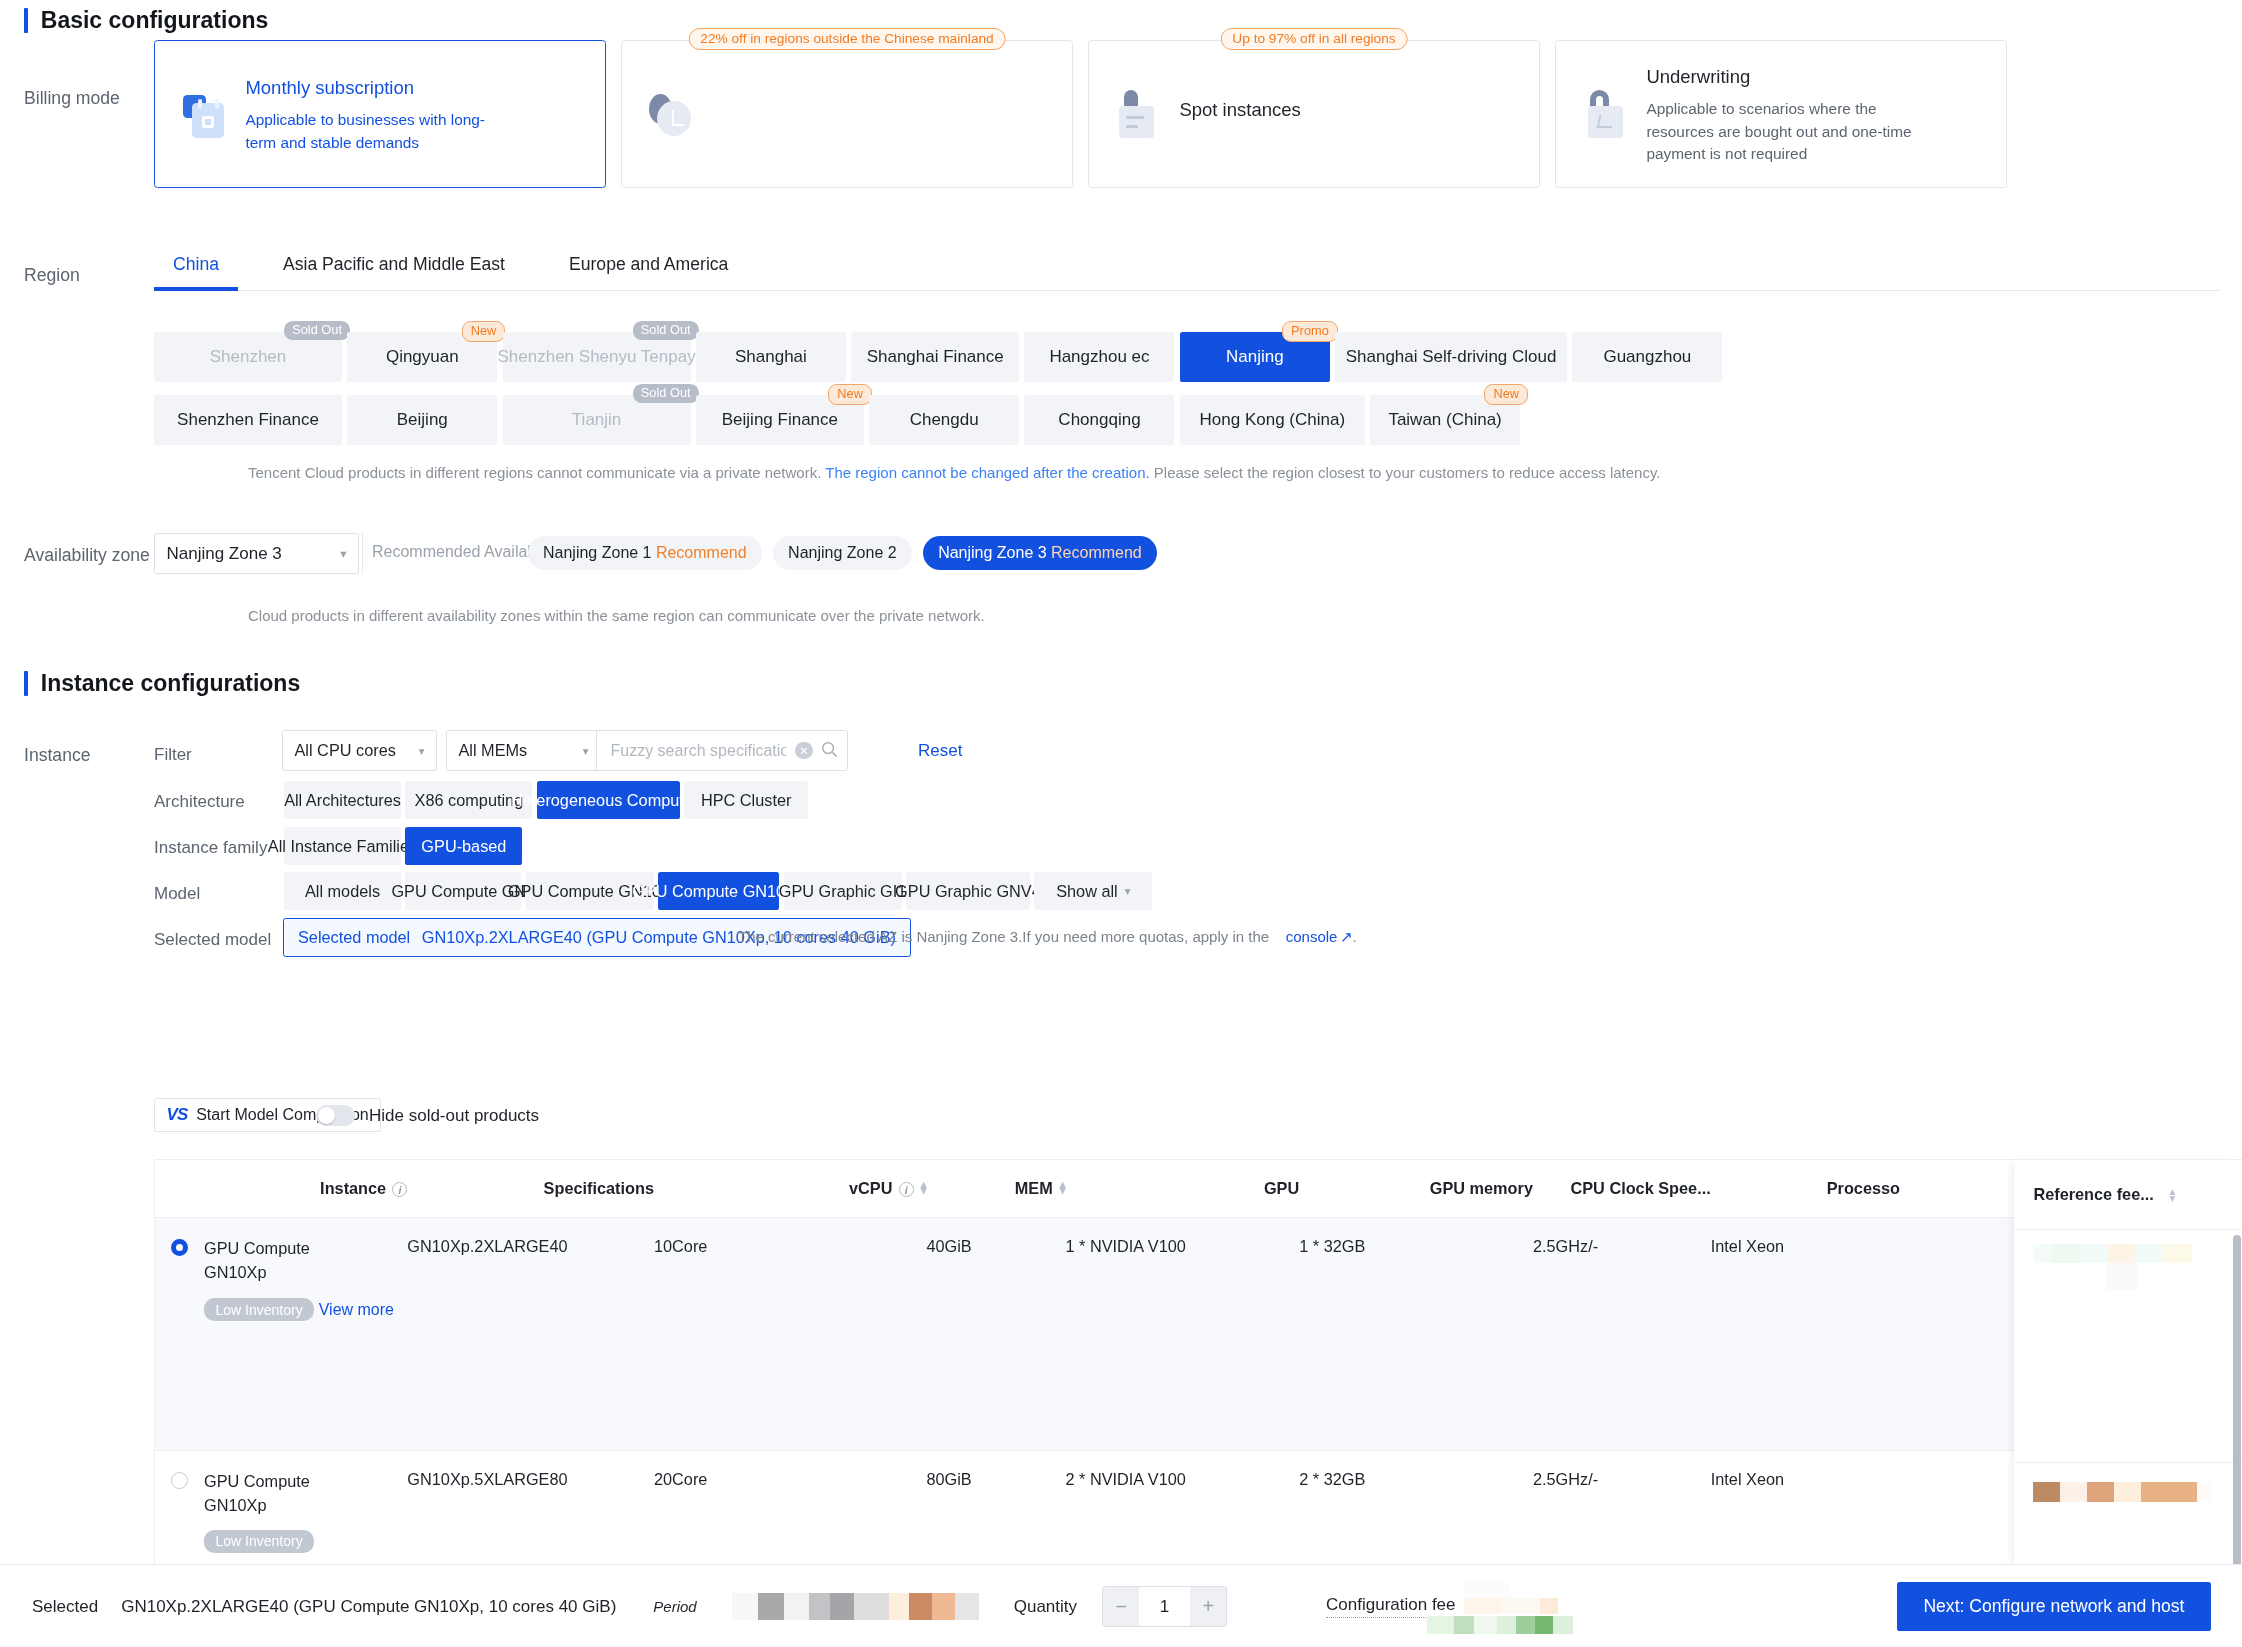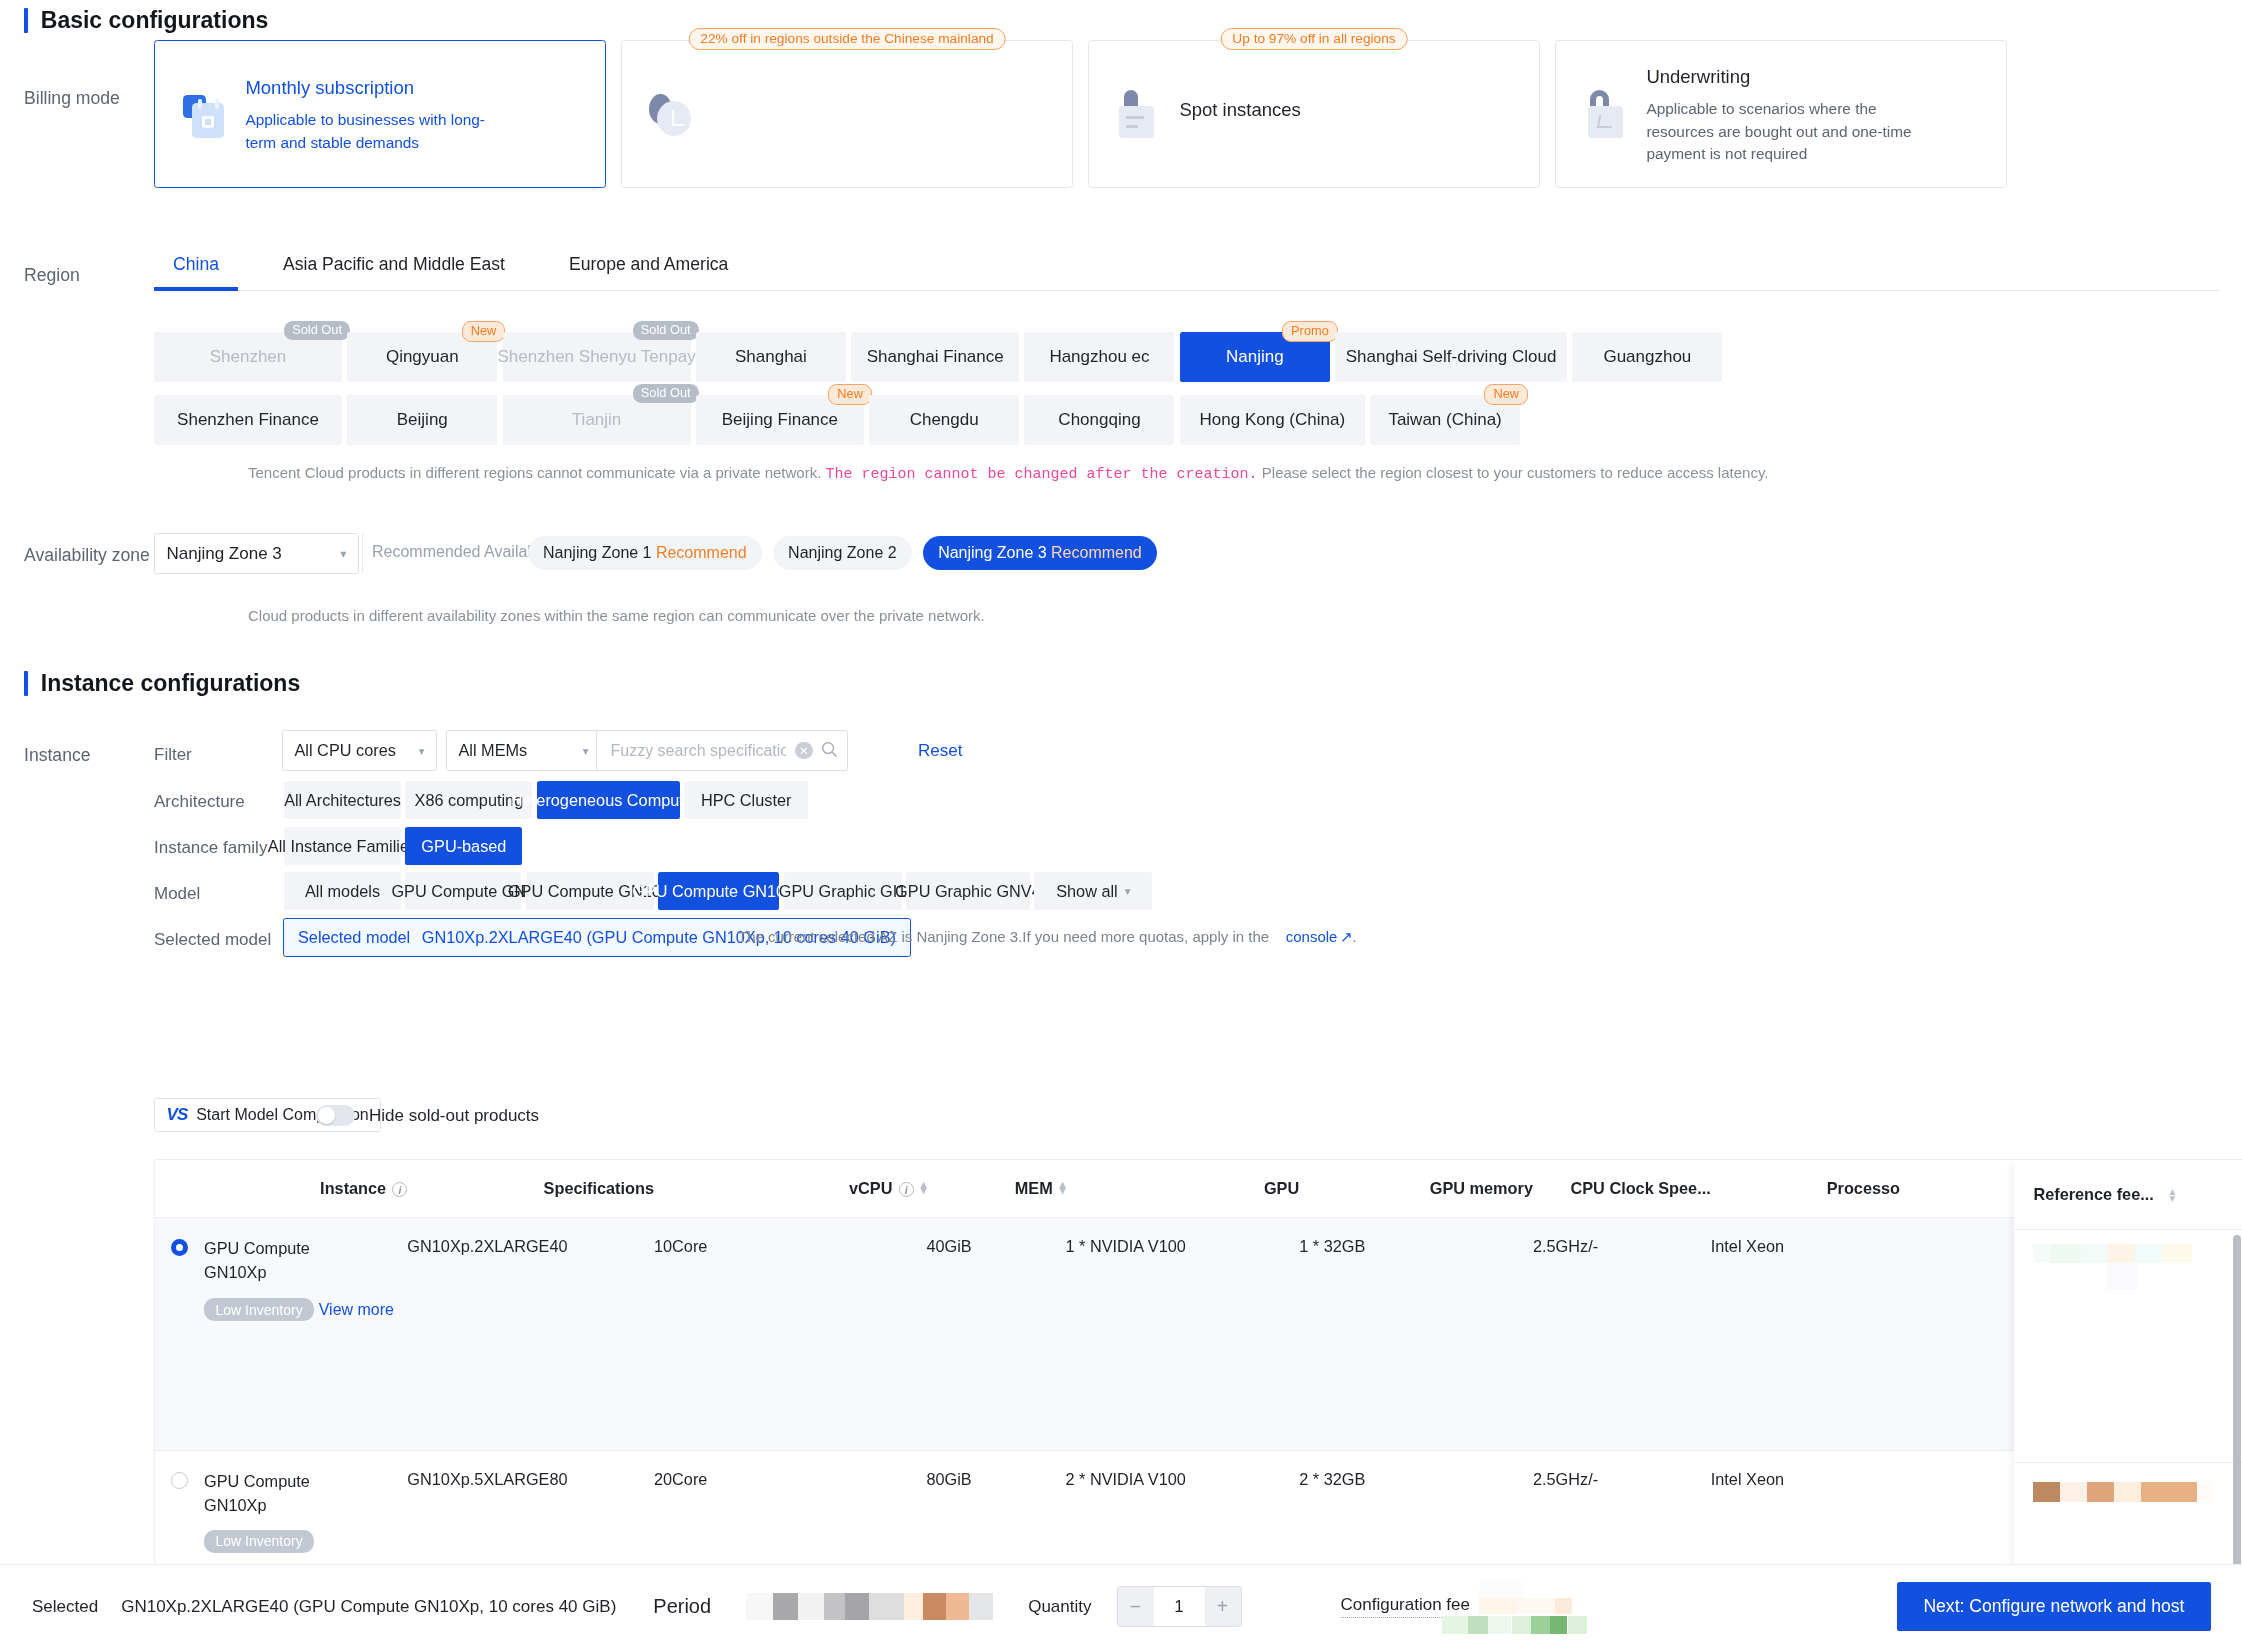--- a/index.html
+++ b/index.html
@@ -69,21 +69,21 @@
   .chip .badge {
     position:absolute; top:-11.5px; right:-8px; font-size:12.8px;
     padding:1.8px 8px; border-radius:8.8px; line-height:1.25; white-space:nowrap;
   }
   .chip .badge.soldout { background:#b6bcc8; color:#fff; }
   .chip .badge.new, .chip .badge.promo {
     background:#fde9d7; border:0.9px solid #f2a468; color:#f07c24;
   }
 
   .note { font-size:15px; color:#8a9199; }
-  .note .warn { color:#ec4899;font-family:Liberation Mono, monospace; }
+  .note .warn { color:#3b82f6; }
 
   
   .select {
     width:205px; height:41px; border:0.9px solid #dcdfe6; border-radius:2.6px; background:#fff;
     display:flex; align-items:center; padding:0 11.5px; font-size:17px; color:#1f2329;
     justify-content:space-between; cursor:pointer;
   }
   .select .caret { color:#9aa3ad; font-size:12.4px; }
 
   .az-chip {
@@ -568,21 +568,21 @@
       </div>
     </div>
   </div>
 
   <div class="scroll-track"></div>
 
   <div class="bottombar">
     <span style="font-size:17px;color:#1f2329;">Selected</span>
     <span style="font-size:17px;margin-left:23px;">GN10Xp.2XLARGE40 (GPU Compute GN10Xp, 10 cores 40 GiB)</span>
 
-    <span style="font-size:20px;margin-left:37px;">Period</span>
+    <span style="font-size:15px;margin-left:37px;font-style:italic;">Period</span>
     <span style="margin-left:35px;display:flex;">
       <i style="display:block;width:26.5px;height:26.5px;background:#f7f7f8"></i>
       <i style="display:block;width:25.6px;height:26.5px;background:#a9a9ac"></i>
       <i style="display:block;width:25.6px;height:26.5px;background:#f2f2f3"></i>
       <i style="display:block;width:21px;height:26.5px;background:#c3c3c6"></i>
       <i style="display:block;width:24px;height:26.5px;background:#a5a5a9"></i>
       <i style="display:block;width:35px;height:26.5px;background:#dededf"></i>
       <i style="display:block;width:19.4px;height:26.5px;background:#fdeede"></i>
       <i style="display:block;width:23px;height:26.5px;background:#cb8b62"></i>
       <i style="display:block;width:23px;height:26.5px;background:#efb993"></i>

